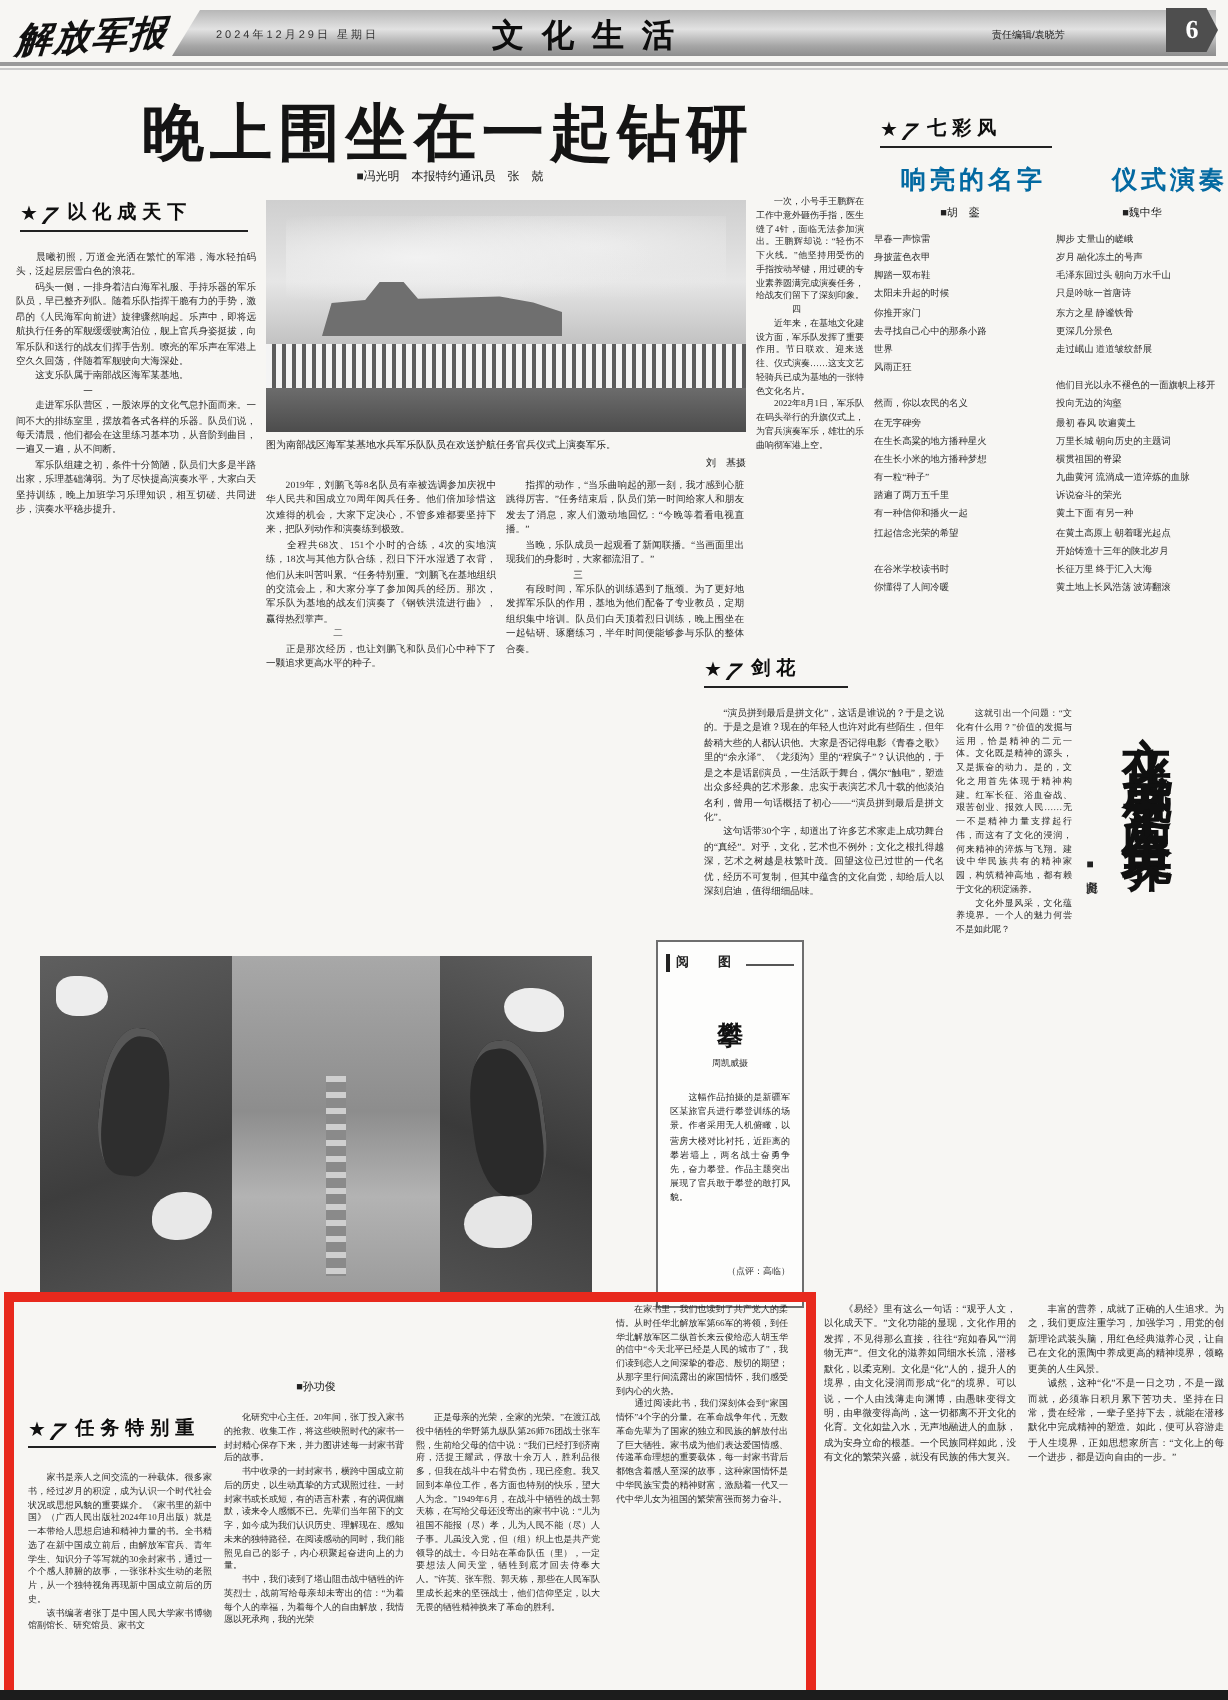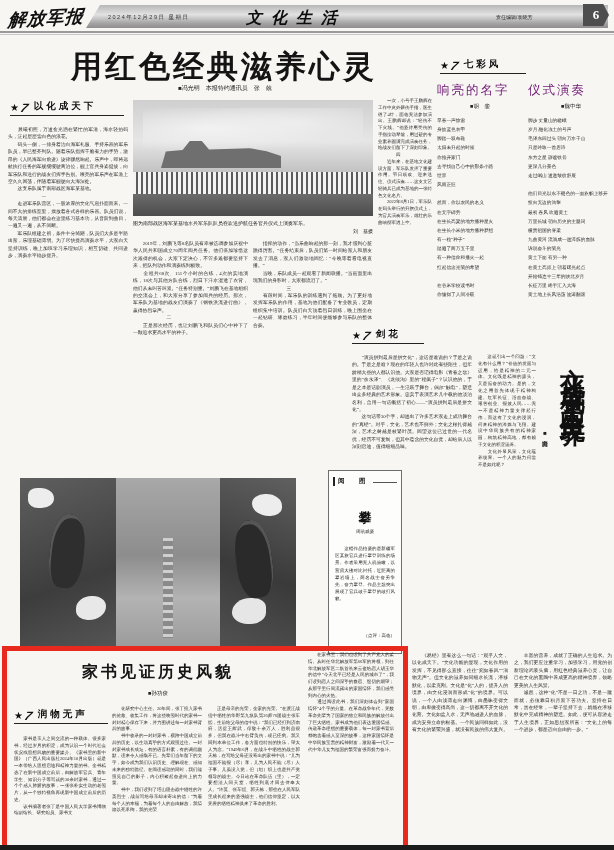--- a/index.html
+++ b/index.html
@@ -24,21 +24,21 @@
   .badge .seven{font-size:12px;line-height:10px;font-weight:bold;font-style:italic;transform:skewX(-18deg);color:#111;}
   .badge .blabel{font-size:9.5px;font-weight:bold;letter-spacing:3px;color:#0d0d0d;margin-left:4px;}
   
   .headline{font-size:31px;font-weight:bold;letter-spacing:3px;text-align:center;color:#141414;}
   .byline{font-size:6px;text-align:center;color:#222;}
   .col{font-size:4.8px;line-height:1.55;text-align:justify;white-space:pre-wrap;color:#2b2b2b;}
   .col-sm{font-size:4.5px;line-height:1.5;text-align:justify;white-space:pre-wrap;color:#2b2b2b;}
   .caption{font-size:5px;line-height:1.5;color:#222;}
   .credit{font-size:5px;text-align:right;color:#222;}
   
-  .poem-title{font-size:12.5px;font-weight:normal;text-align:left;letter-spacing:2px;color:#701a75;}
+  .poem-title{font-size:12.5px;font-weight:bold;text-align:right;letter-spacing:2px;color:#0369a1;}
   .poem-author{font-size:5.5px;text-align:center;color:#222;margin-top:4px;}
   .poem-body{font-size:4.7px;line-height:1.95;white-space:pre-wrap;color:#2b2b2b;margin-top:6px;}
   
   .vtitle{writing-mode:vertical-rl;font-size:25px;font-weight:bold;letter-spacing:6px;color:#101010;}
   .vauthor{writing-mode:vertical-rl;font-size:6px;color:#222;}
   
   .photo{overflow:hidden;}
   
   .ybox{background:#fdfdfc;border:1px solid #6e6e6e;}
   .ylabel{font-size:6.5px;font-weight:bold;letter-spacing:4px;color:#222;border-left:2px solid #222;padding-left:3px;}
@@ -54,27 +54,27 @@
   .bottom-bar{background:#1c1c1c;}
 </style>
 </head>
 <body>
 
 <div id="page">
 
   <div class="abs masthead" style="left:8px;top:6px;width:84px;">解放军报</div>
   <div class="abs band" style="left:86px;top:5px;width:522px;height:23px;"></div>
   <div class="abs band-date" style="left:108px;top:14px;">2024年12月29日 星期日</div>
-  <div class="abs band-title" style="left:246px;top:8px;font-style:italic;">文化生活</div>
+  <div class="abs band-title" style="left:246px;top:8px;">文化生活</div>
   <div class="abs band-editor" style="left:496px;top:14px;">责任编辑/袁晓芳</div>
   <div class="abs pagenum" style="left:583px;top:4px;width:26px;height:22px;">6</div>
   <div class="abs rule" style="left:0;top:31px;width:614px;height:1.5px;"></div>
   <div class="abs rule" style="left:0;top:34px;width:614px;height:0.5px;background:#c9c9c9;"></div>
 
-  <div class="abs headline" style="left:18px;top:46px;width:412px;">用红色经典滋养心灵</div>
+  <div class="abs headline" style="left:18px;top:46px;width:412px;">晚上围坐在一起钻研</div>
   <div class="abs byline" style="left:90px;top:84px;width:270px;">■冯光明　本报特约通讯员　张　兢</div>
 
   <div class="abs badge" style="left:10px;top:100px;width:114px;">
     <span class="star">★</span>
       <span class="seven">7</span>
     <span class="blabel">以化成天下</span>
   </div>
   <div class="abs col" style="left:8px;top:126px;width:120px;height:344px;">　　晨曦初照，万道金光洒在繁忙的军港，海水轻拍码头，泛起层层雪白色的浪花。
 　　码头一侧，一排身着洁白海军礼服、手持乐器的军乐队员，早已整齐列队。随着乐队指挥干脆有力的手势，激昂的《人民海军向前进》旋律骤然响起。乐声中，即将远航执行任务的军舰缓缓驶离泊位，舰上官兵身姿挺拔，向军乐队和送行的战友们挥手告别。嘹亮的军乐声在军港上空久久回荡，伴随着军舰驶向大海深处。
 　　这支乐队属于南部战区海军某基地。
@@ -189,26 +189,25 @@
   <div class="abs ybox" style="left:328px;top:470px;width:72px;height:182px;">
     <div class="abs ylabel" style="left:4px;top:6px;">阅　图</div>
     <div class="abs yline" style="left:44px;top:11px;width:24px;"></div>
     <div class="abs ytitle" style="left:0;top:38px;width:72px;">攀</div>
     <div class="abs ycredit" style="left:0;top:58px;width:72px;">周凯威摄</div>
     <div class="abs ybody" style="left:6px;top:74px;width:60px;">　　这幅作品拍摄的是新疆军区某旅官兵进行攀登训练的场景。作者采用无人机俯瞰，以营房大楼对比衬托，近距离的攀岩墙上，两名战士奋勇争先，奋力攀登。作品主题突出展现了官兵敢于攀登的敢打风貌。</div>
     <div class="abs yreview" style="left:6px;top:162px;width:60px;">（点评：高临）</div>
   </div>
 
   <div class="abs redbox" style="left:2px;top:646px;width:396px;height:194px;"></div>
-  <div class="abs js-title" style="left:16px;top:662px;width:284px;">家书见证历史风貌</div>
   <div class="abs js-author" style="left:16px;top:690px;width:284px;">■孙功俊</div>
   <div class="abs badge" style="left:14px;top:708px;width:94px;">
     <span class="star">★</span>
       <span class="seven">7</span>
-    <span class="blabel">润物无声</span>
+    <span class="blabel">任务特别重</span>
   </div>
   <div class="abs col-sm" style="left:14px;top:736px;width:92px;height:100px;">　　家书是亲人之间交流的一种载体。很多家书，经过岁月的积淀，成为认识一个时代社会状况或思想风貌的重要媒介。《家书里的新中国》（广西人民出版社2024年10月出版）就是一本带给人思想启迪和精神力量的书。全书精选了在新中国成立前后，由解放军官兵、青年学生、知识分子等写就的30余封家书，通过一个个感人肺腑的故事，一张张朴实生动的老照片，从一个独特视角再现新中国成立前后的历史。
 　　该书编著者张丁是中国人民大学家书博物馆副馆长、研究馆员、家书文</div>
   <div class="abs col-sm" style="left:112px;top:706px;width:90px;height:130px;">　　化研究中心主任。20年间，张丁投入家书的抢救、收集工作，将这些映照时代的家书一封封精心保存下来，并力图讲述每一封家书背后的故事。
 　　书中收录的一封封家书，横跨中国成立前后的历史，以生动真挚的方式观照过往。一封封家书或长或短，有的语言朴素，有的调侃幽默，读来令人感慨不已。先辈们当年留下的文字，如今成为我们认识历史、理解现在、感知未来的独特路径。在阅读感动的同时，我们能照见自己的影子，内心积聚起奋进向上的力量。
 　　书中，我们读到了塔山阻击战中牺牲的许英烈士，战前写给母亲却未寄出的信：“为着每个人的幸福，为着每个人的自由解放，我情愿以死承殉，我的光荣</div>
   <div class="abs col-sm" style="left:208px;top:706px;width:92px;height:130px;">　　正是母亲的光荣，全家的光荣。”在渡江战役中牺牲的华野第九纵队第26师76团战士张车熙，生前给父母的信中说：“我们已经打到济南府，活捉王耀武，俘敌十余万人，胜利品很多，但我在战斗中右臂负伤，现已痊愈。我又回到本单位工作，各方面也特别的快乐，望大人为念。”1949年6月，在战斗中牺牲的战士郭天栋，在写给父母还没寄出的家书中说：“儿为祖国不能报（尽）孝，儿为人民不能（尽）人子事。儿虽没入党，但（组）织上也是共产党领导的战士。今日站在革命队伍（里），一定要想法人间天堂，牺牲到底才回去侍奉大人。”许英、张车熙、郭天栋，那些在人民军队里成长起来的坚强战士，他们信仰坚定，以大无畏的牺牲精神换来了革命的胜利。</div>
   <div class="abs col-sm" style="left:308px;top:652px;width:86px;height:184px;">　　在家书里，我们也读到了共产党人的柔情。从时任华北解放军第66军的将领，到任华北解放军区二纵首长来云俊给恋人胡玉华的信中“今天北平已经是人民的城市了”，我们读到恋人之间深挚的眷恋、殷切的期望；从那字里行间流露出的家国情怀，我们感受到内心的火热。
 　　通过阅读此书，我们深刻体会到“家国情怀”4个字的分量。在革命战争年代，无数革命先辈为了国家的独立和民族的解放付出了巨大牺牲。家书成为他们表达爱国情感、传递革命理想的重要载体，每一封家书背后都饱含着感人至深的故事，这种家国情怀是中华民族宝贵的精神财富，激励着一代又一代中华儿女为祖国的繁荣富强而努力奋斗。</div>
 

